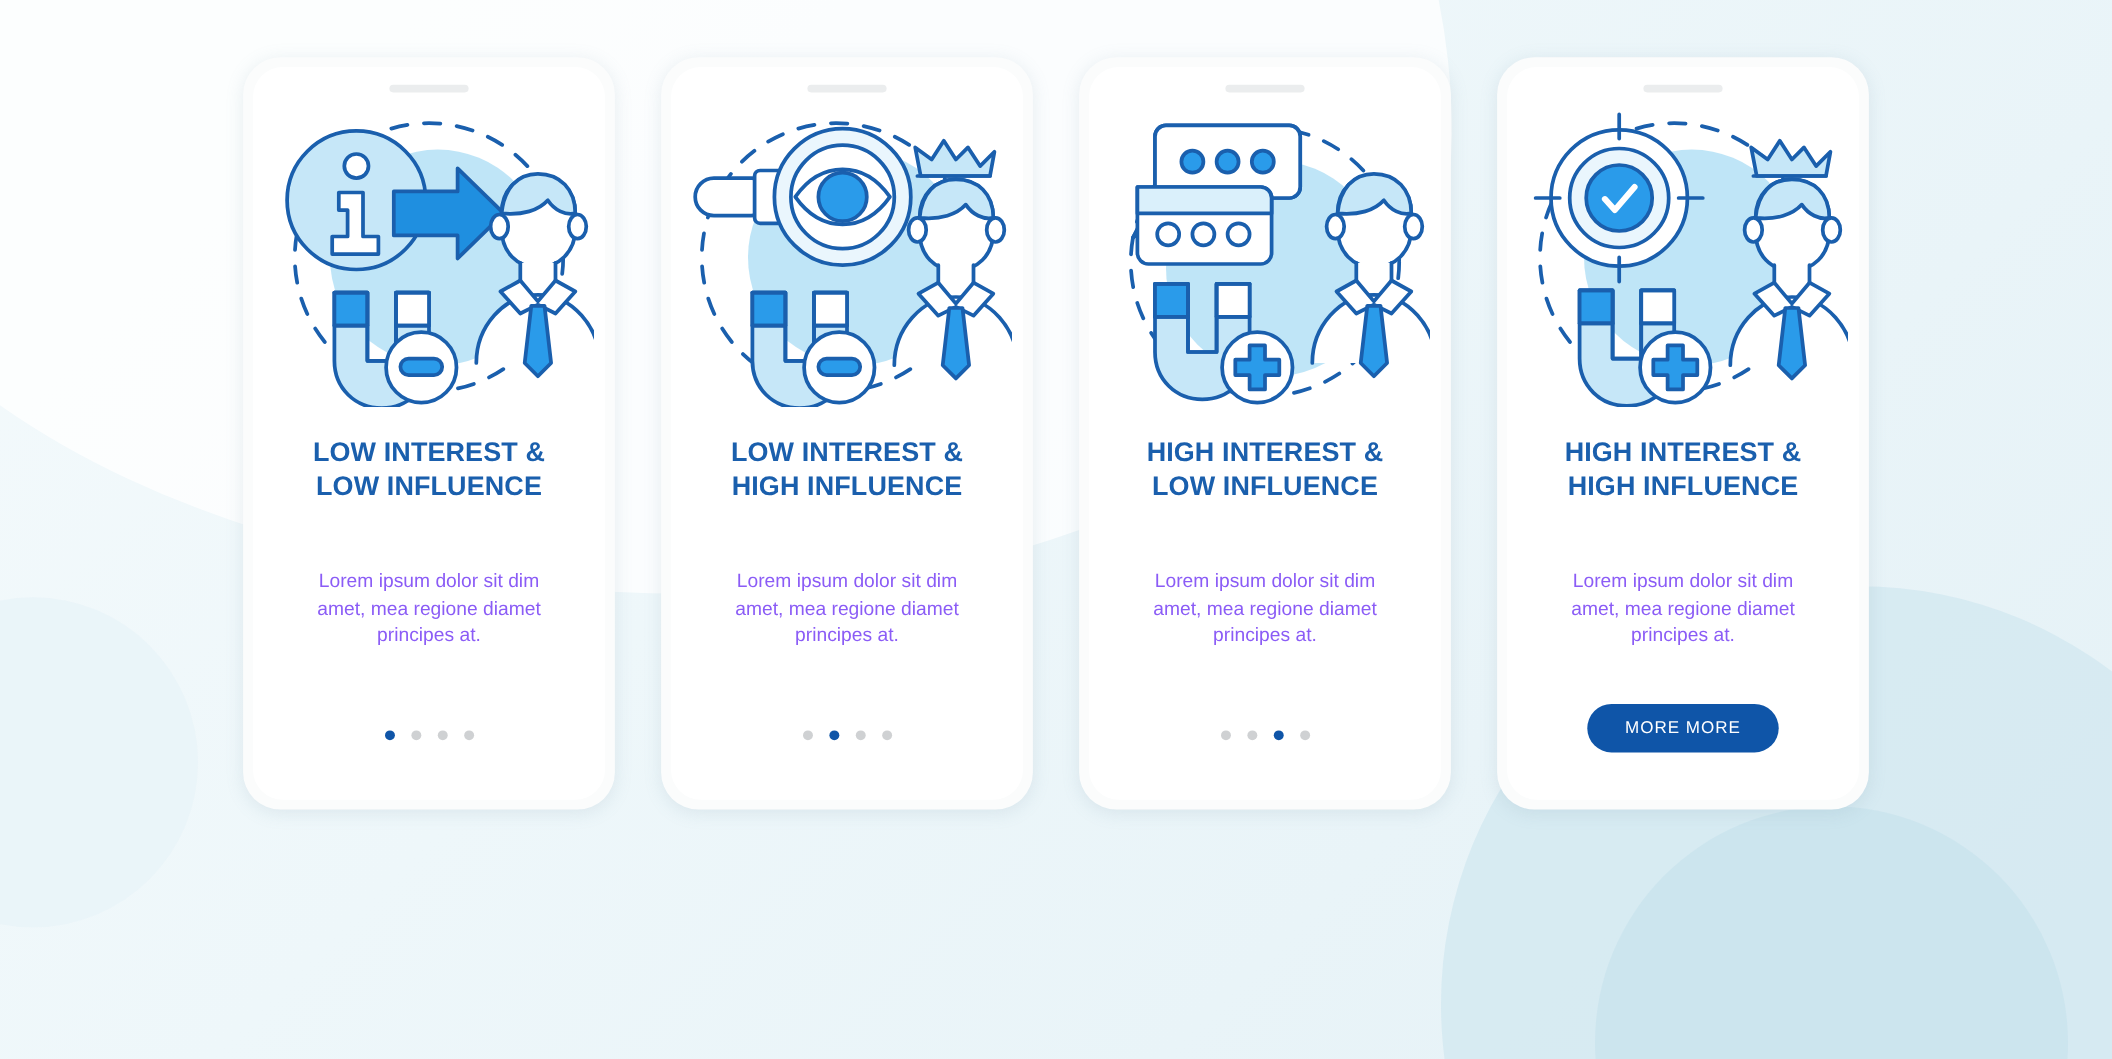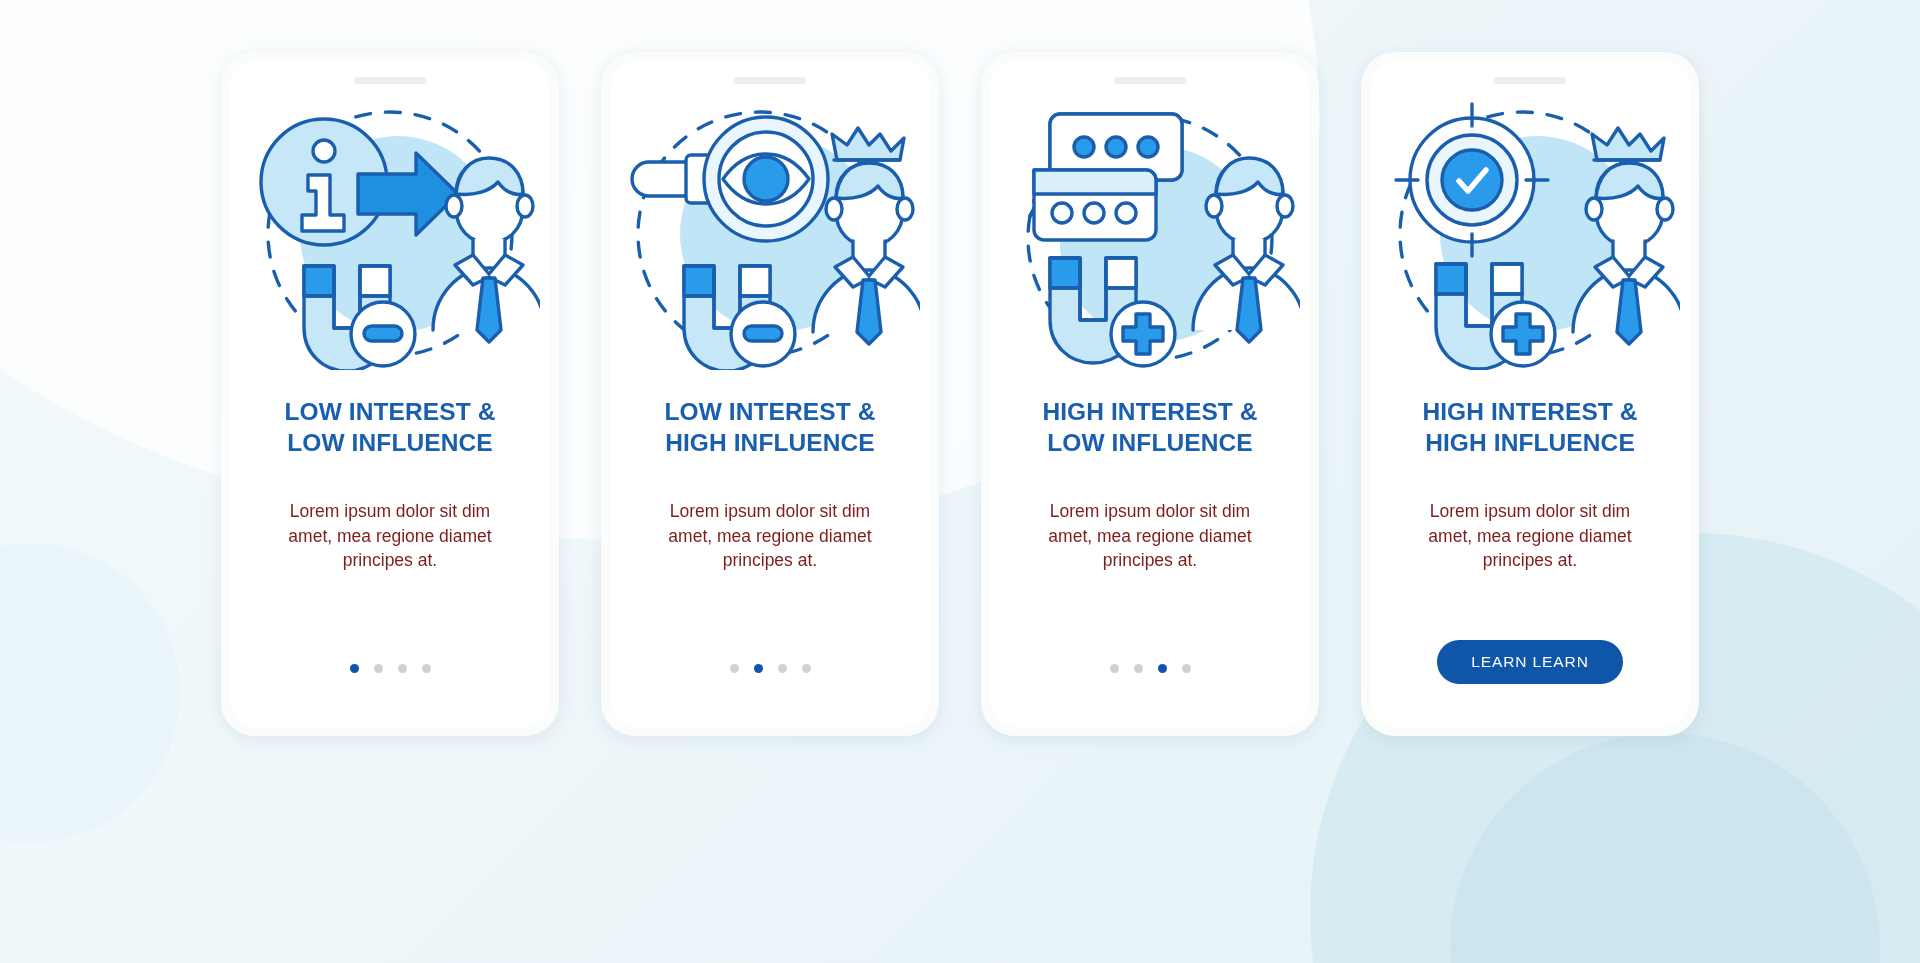--- a/index.html
+++ b/index.html
@@ -100,25 +100,25 @@
     font-size: 24.5px;
     font-weight: bold;
     line-height: 1.28;
     text-align: center;
     letter-spacing: .1px;
     color: #1a5fad;
     padding: 0 16px;
     white-space: pre-line;
   }
   .body-text {
-    margin-top: 40px;
+    margin-top: 57px;
     font-size: 17.5px;
     line-height: 1.42;
     text-align: center;
-    color: #7f1d1d;
+    color: #8b5cf6;
     padding: 0 38px;
   }
 
   .spacer { flex: 1 1 auto; }
 
   
   .dots {
     display: flex;
     gap: 15px;
     align-items: center;
@@ -369,18 +369,18 @@
             </g>
           </svg>
         </div>
 
         <div class="title">HIGH INTEREST &amp;
 HIGH INFLUENCE</div>
         <div class="body-text">Lorem ipsum dolor sit dim amet, mea regione diamet principes at.</div>
 
         <div class="spacer"></div>
 
-        <button class="cta">LEARN LEARN</button>
+        <button class="cta">MORE MORE</button>
       </div>
     </div>
 
   </div>
 </div>
 
 </body></html>

